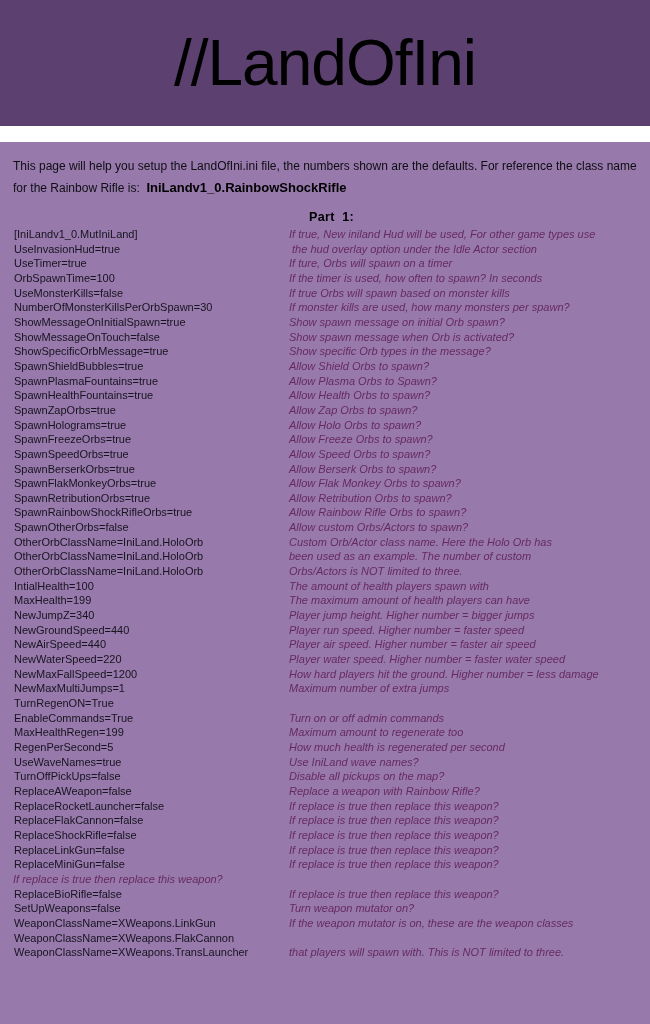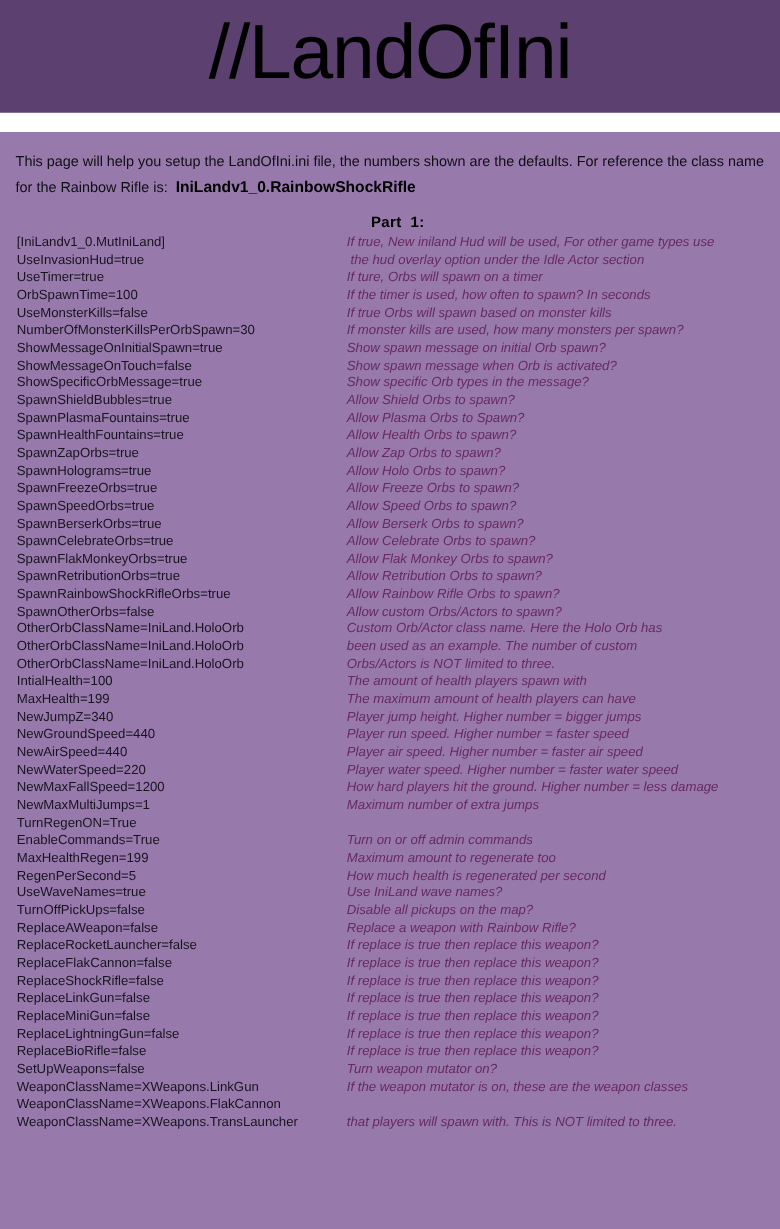--- a/index.html
+++ b/index.html
@@ -3,25 +3,24 @@
 <meta charset="utf-8">
 <style>
   html, body { margin:0; padding:0; }
   body {
     width:650px; height:1024px;
     background:#9779ab;
     font-family:"Liberation Sans", sans-serif;
     overflow:hidden;
   }
   .header {
-    height:94px;
+    height:126px;
     background:#5c4170;
-    display:flex; align-items:flex-end; justify-content:center;
+    display:flex; align-items:center; justify-content:center;
     box-sizing:border-box;
-    padding-bottom:14px;
   }
   .page-title {
     font-size:64px;
     color:#000;
     letter-spacing:-1px;
     font-weight:normal;
   }
   .gap { height:16px; background:#ffffff; }
   .content {
     padding-left:13px;
@@ -144,24 +143,20 @@
       </div>
       <div class="config-row">
         <span class="config-key">SpawnSpeedOrbs=true</span>
         <span class="config-desc">Allow Speed Orbs to spawn?</span>
       </div>
       <div class="config-row">
         <span class="config-key">SpawnBerserkOrbs=true</span>
         <span class="config-desc">Allow Berserk Orbs to spawn?</span>
       </div>
       <div class="config-row">
-        <span class="config-key">SpawnCelebrateOrbs=true</span>
-        <span class="config-desc">Allow Celebrate Orbs to spawn?</span>
-      </div>
-      <div class="config-row">
         <span class="config-key">SpawnFlakMonkeyOrbs=true</span>
         <span class="config-desc">Allow Flak Monkey Orbs to spawn?</span>
       </div>
       <div class="config-row">
         <span class="config-key">SpawnRetributionOrbs=true</span>
         <span class="config-desc">Allow Retribution Orbs to spawn?</span>
       </div>
       <div class="config-row">
         <span class="config-key">SpawnRainbowShockRifleOrbs=true</span>
         <span class="config-desc">Allow Rainbow Rifle Orbs to spawn?</span>
@@ -255,21 +250,20 @@
       </div>
       <div class="config-row">
         <span class="config-key">ReplaceLinkGun=false</span>
         <span class="config-desc">If replace is true then replace this weapon?</span>
       </div>
       <div class="config-row">
         <span class="config-key">ReplaceMiniGun=false</span>
         <span class="config-desc">If replace is true then replace this weapon?</span>
       </div>
       <div class="config-row">
-        <span class="config-key">ReplaceLightningGun=false</span>
         <span class="config-desc">If replace is true then replace this weapon?</span>
       </div>
       <div class="config-row">
         <span class="config-key">ReplaceBioRifle=false</span>
         <span class="config-desc">If replace is true then replace this weapon?</span>
       </div>
       <div class="config-row">
         <span class="config-key">SetUpWeapons=false</span>
         <span class="config-desc">Turn weapon mutator on?</span>
       </div>

